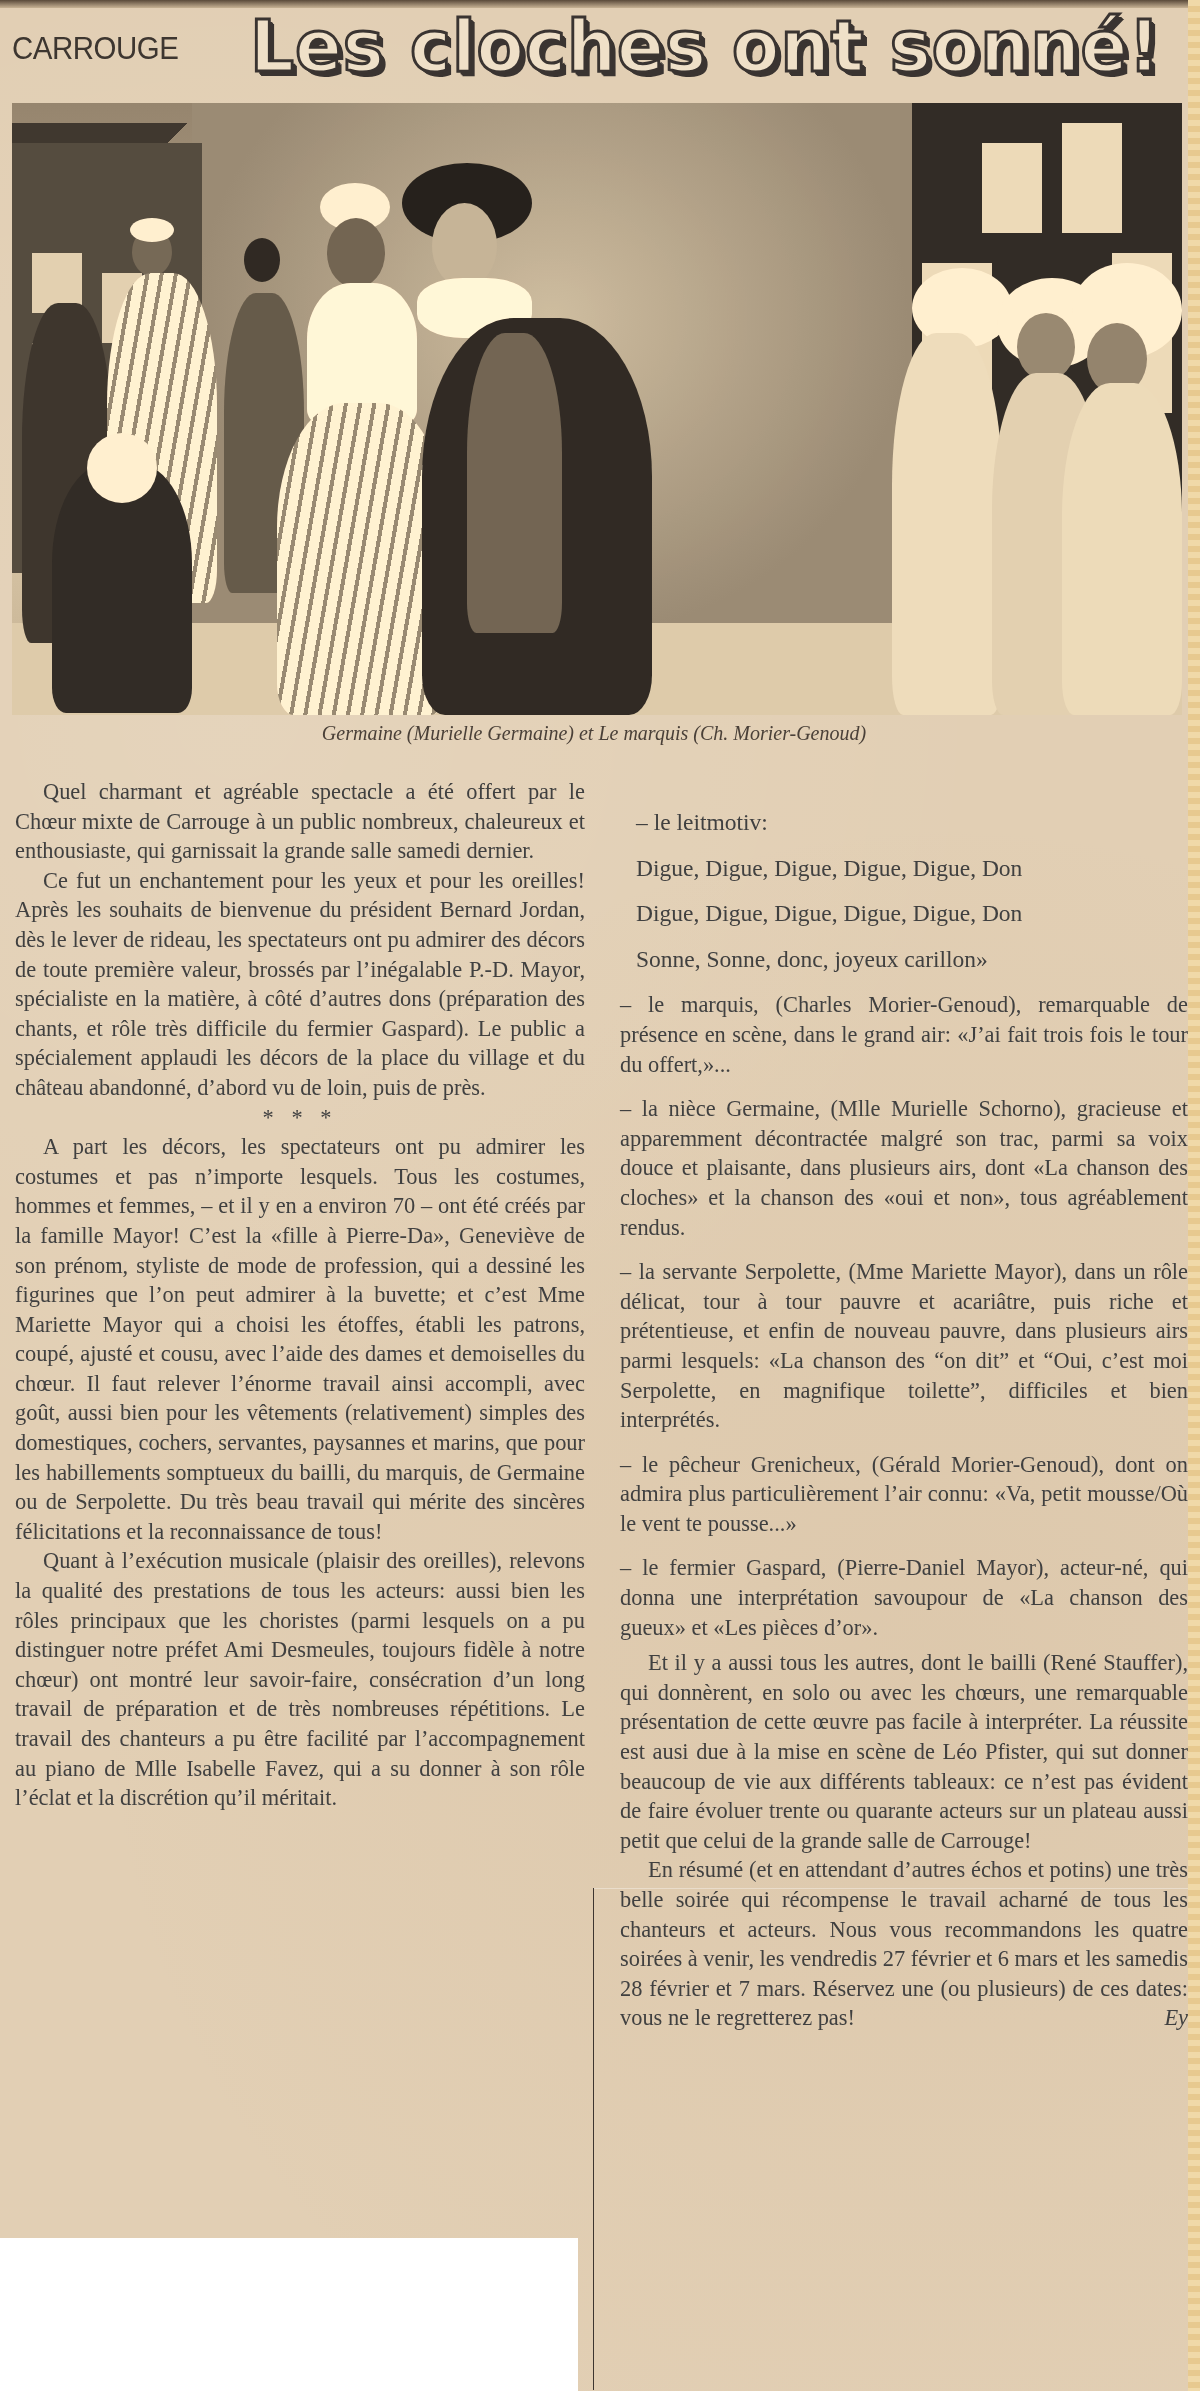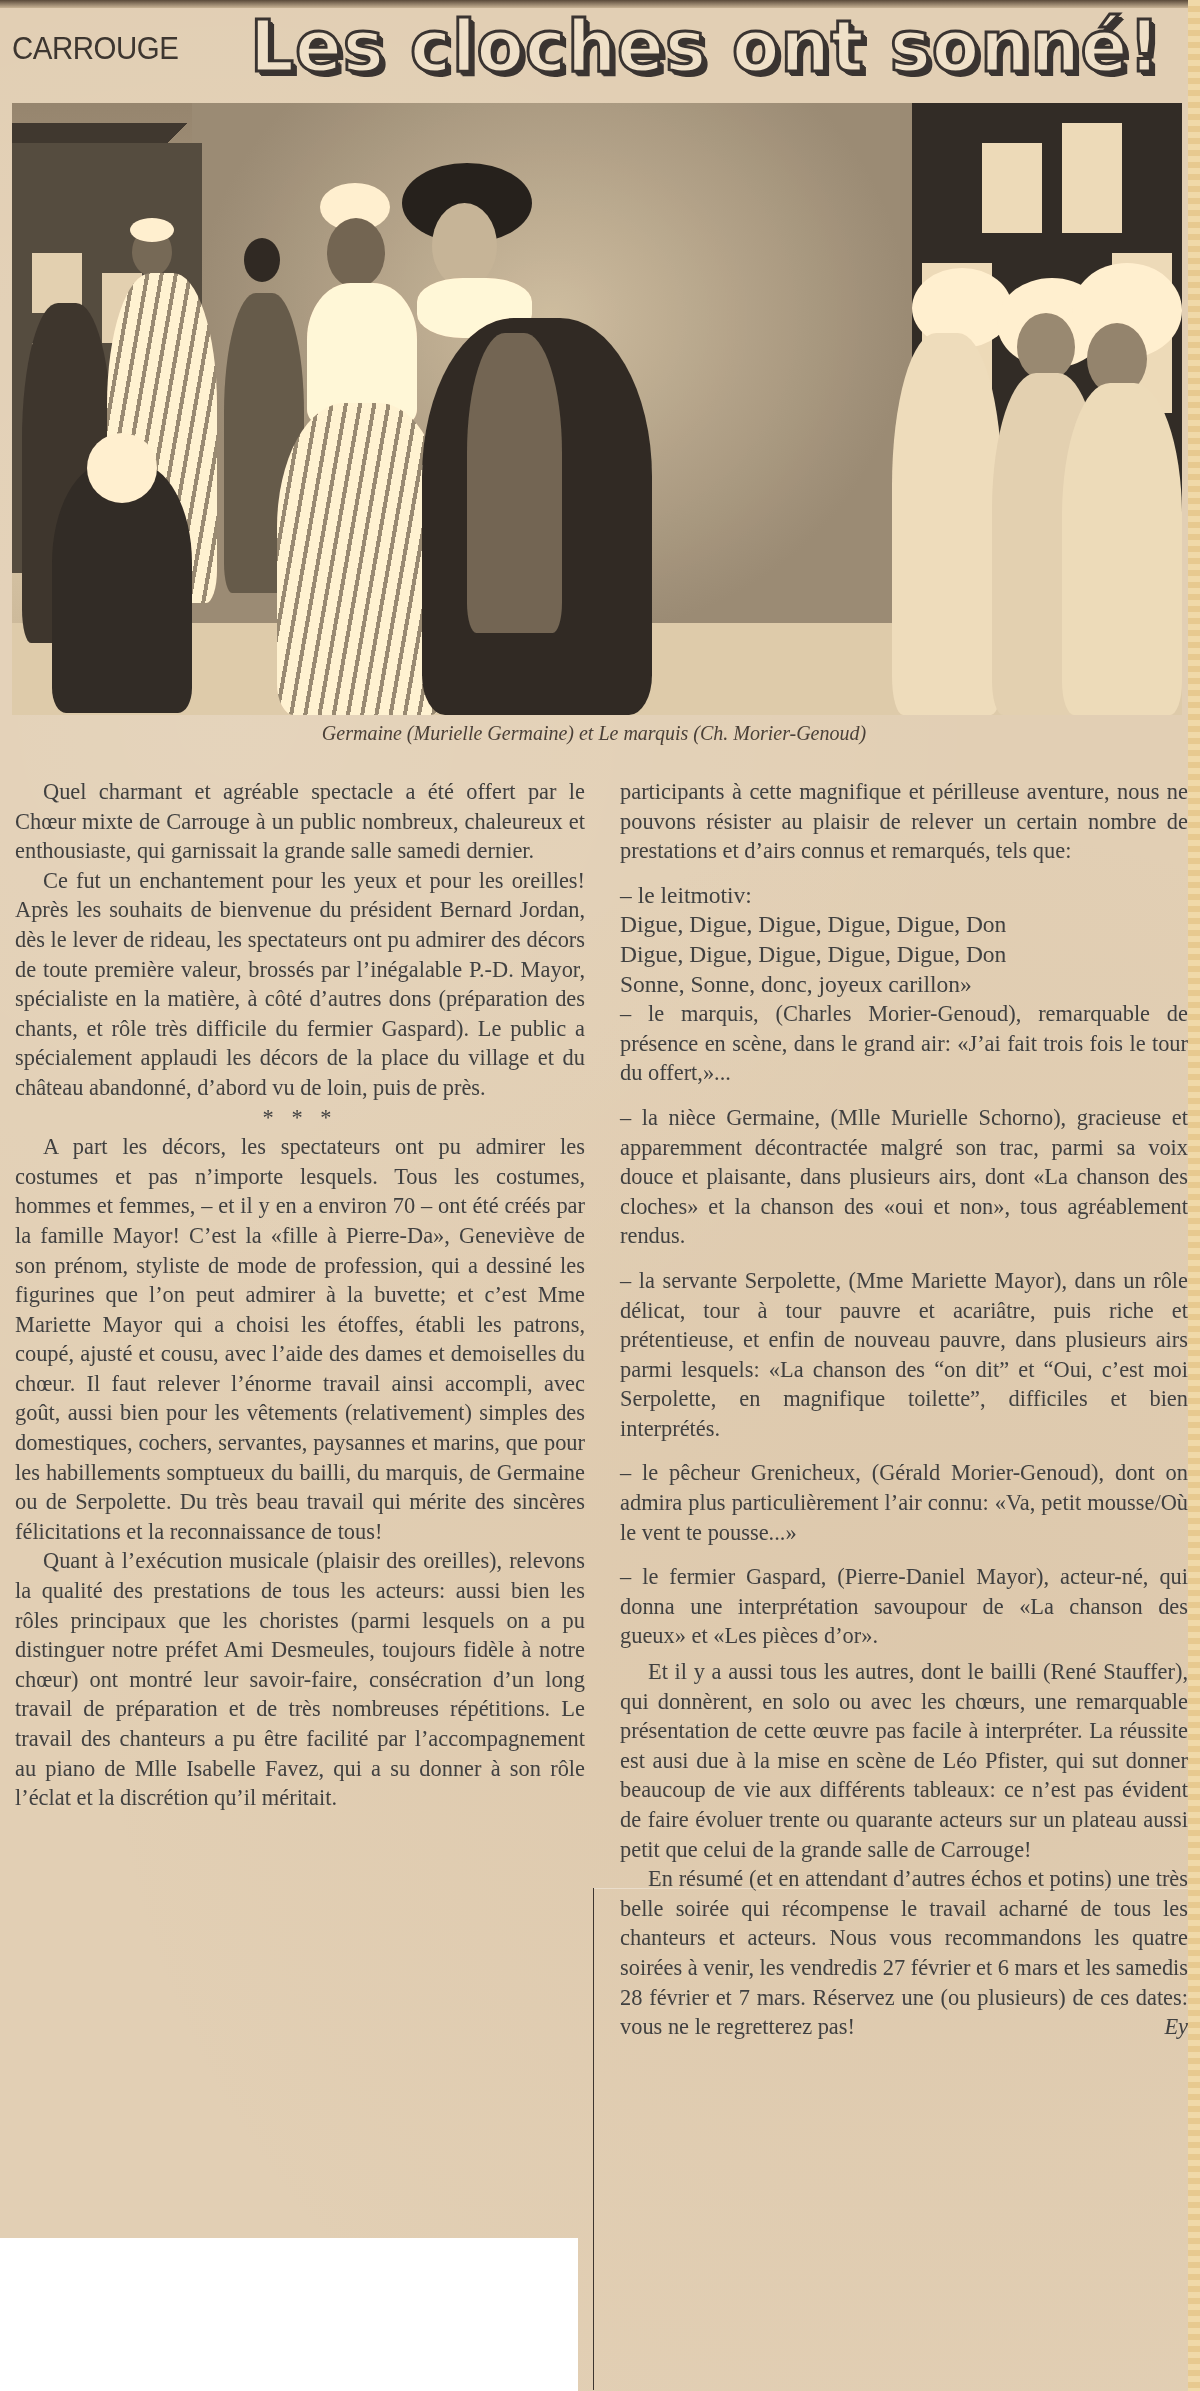--- a/index.html
+++ b/index.html
@@ -77,21 +77,21 @@
   .col {
     position: absolute; font-size: 22.4px; line-height: 29.6px;
     text-align: justify; hyphens: manual; color: #404040;
   }
   .col-left { left: 15px; top: 777px; width: 570px; }
   .col-right { left: 620px; top: 777px; width: 568px; }
   .col p { margin: 0; text-indent: 28px; }
   .col p.noind { text-indent: 0; }
   .col .gap { height: 15px; }
   .col .stars { text-align: center; text-indent: 0; letter-spacing: 6px; margin: 0; }
-  .col .verse { text-align: left; text-indent: 0; font-size: 23.5px; line-height: 29.6px; margin:0; }
+  .col .verse { text-align: left; text-indent: 0; font-size: 23.5px; line-height: 29.6px; margin:16px; }
   .col .sig { float: right; font-style: italic; }
   .rule-v {
     position: absolute; left: 593px; top: 1888px; width: 1px; height: 502px;
     background: #3e3630;
   }
   .rule-h {
     position: absolute; left: 594px; top: 1888px; width: 594px; height: 1px;
     background: rgba(255,255,255,0.35);
   }
 </style>
@@ -155,21 +155,20 @@
 
 <div class="col col-left">
   <p>Quel charmant et agréable spectacle a été offert par le Chœur mixte de Carrouge à un public nombreux, chaleureux et enthousiaste, qui garnissait la grande salle samedi dernier.</p>
   <p>Ce fut un enchantement pour les yeux et pour les oreilles! Après les souhaits de bienvenue du président Bernard Jordan, dès le lever de rideau, les spectateurs ont pu admirer des décors de toute première valeur, brossés par l’inégalable P.-D. Mayor, spécialiste en la matière, à côté d’autres dons (préparation des chants, et rôle très difficile du fermier Gaspard). Le public a spécialement applaudi les décors de la place du village et du château abandonné, d’abord vu de loin, puis de près.</p>
   <p class="stars">* * *</p>
   <p>A part les décors, les spectateurs ont pu admi­rer les costumes et pas n’importe lesquels. Tous les costumes, hommes et femmes, – et il y en a environ 70 – ont été créés par la famille Mayor! C’est la «fille à Pierre-Da», Geneviève de son prénom, styliste de mode de profession, qui a dessiné les figurines que l’on peut admirer à la buvette; et c’est Mme Mariette Mayor qui a choisi les étoffes, établi les patrons, coupé, ajusté et cousu, avec l’aide des dames et demoi­selles du chœur. Il faut relever l’énorme travail ainsi accompli, avec goût, aussi bien pour les vêtements (relativement) simples des domesti­ques, cochers, servantes, paysannes et marins, que pour les habillements somptueux du bailli, du marquis, de Germaine ou de Serpolette. Du très beau travail qui mérite des sincères félicita­tions et la reconnaissance de tous!</p>
   <p>Quant à l’exécution musicale (plaisir des oreilles), relevons la qualité des prestations de tous les acteurs: aussi bien les rôles principaux que les choristes (parmi lesquels on a pu distin­guer notre préfet Ami Desmeules, toujours fidèle à notre chœur) ont montré leur savoir-faire, consécration d’un long travail de prépara­tion et de très nombreuses répétitions. Le travail des chanteurs a pu être facilité par l’accompa­gnement au piano de Mlle Isabelle Favez, qui a su donner à son rôle l’éclat et la discrétion qu’il méritait.</p>
 </div>
 
 <div class="col col-right">
-  <p class="noind">participants à cette magnifique et périlleuse aventure, nous ne pouvons résister au plaisir de relever un certain nombre de prestations et d’airs connus et remarqués, tels que:</p>
   <div class="gap"></div>
   <p class="verse">– le leitmotiv:</p>
   <p class="verse">Digue, Digue, Digue, Digue, Digue, Don</p>
   <p class="verse">Digue, Digue, Digue, Digue, Digue, Don</p>
   <p class="verse">Sonne, Sonne, donc, joyeux carillon»</p>
   <p class="noind">– le marquis, (Charles Morier-Genoud), remar­quable de présence en scène, dans le grand air: «J’ai fait trois fois le tour du offert,»...</p>
   <div class="gap"></div>
   <p class="noind">– la nièce Germaine, (Mlle Murielle Schorno), gracieuse et apparemment décontractée malgré son trac, parmi sa voix douce et plaisante, dans plusieurs airs, dont «La chanson des cloches» et la chanson des «oui et non», tous agréablement rendus.</p>
   <div class="gap"></div>
   <p class="noind">– la servante Serpolette, (Mme Mariette Mayor), dans un rôle délicat, tour à tour pauvre et aca­riâtre, puis riche et prétentieuse, et enfin de nou­veau pauvre, dans plusieurs airs parmi lesquels: «La chanson des “on dit” et “Oui, c’est moi Ser­polette, en magnifique toilette”, difficiles et bien interprétés.</p>

